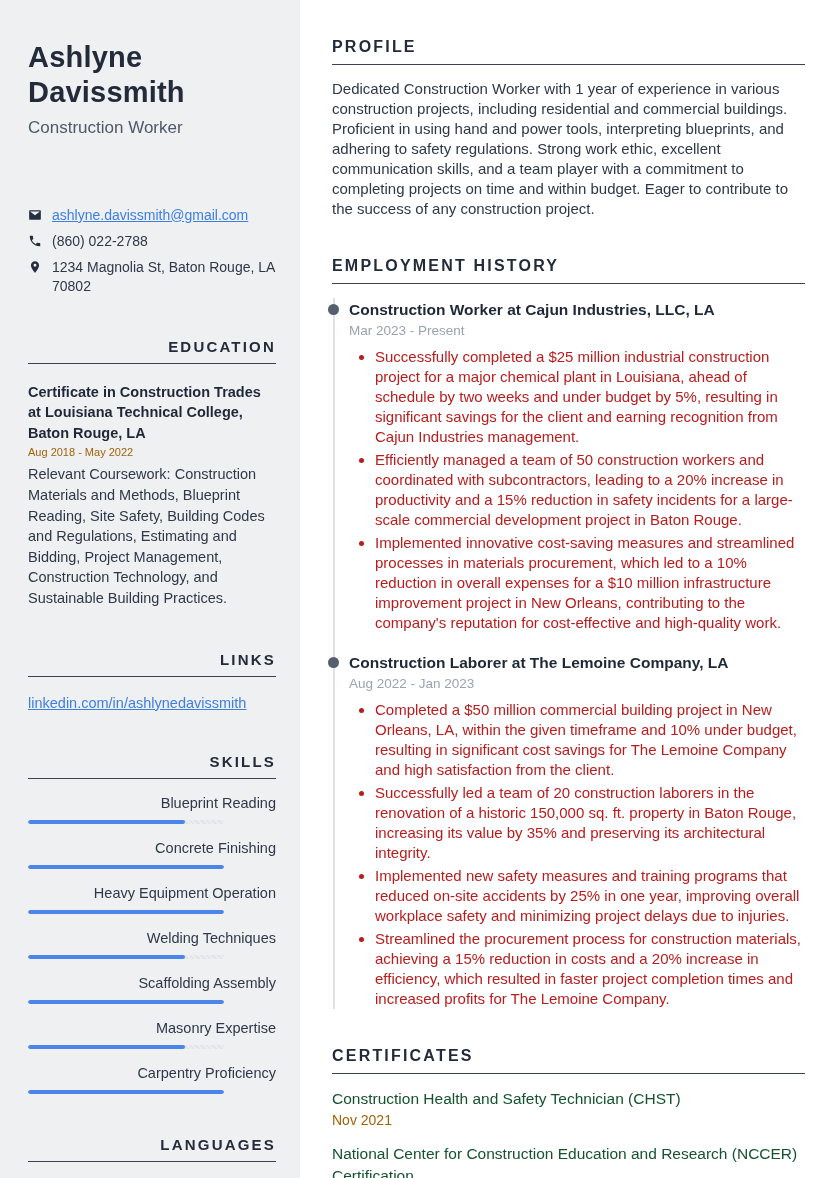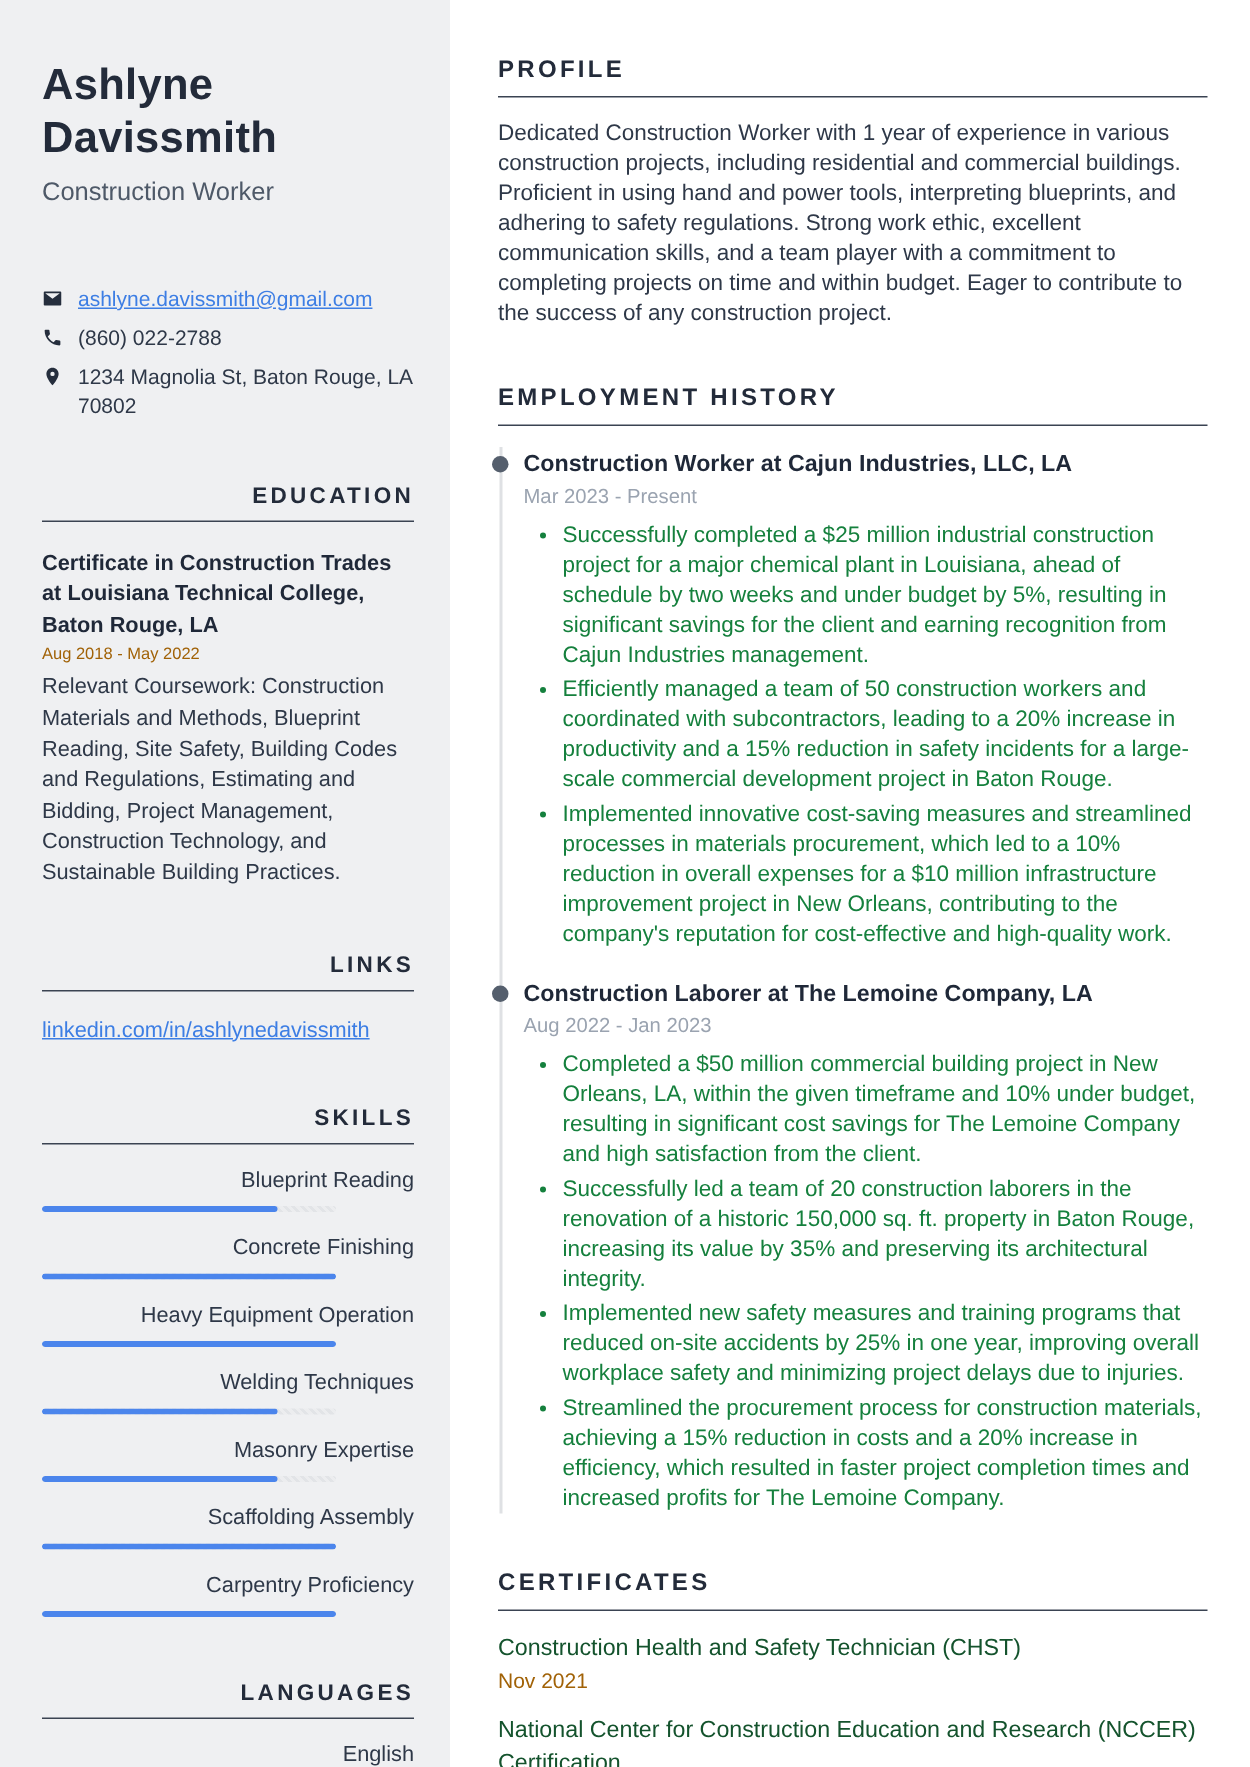--- a/index.html
+++ b/index.html
@@ -24,21 +24,21 @@
     line-height: 1.22;
     font-weight: 700;
     color: #232b3a;
     letter-spacing: .2px;
   }
   .job-title {
     margin-top: 7px;
     font-size: 17px;
     color: #4e5968;
   }
-  .contact { margin-top: 52px; }
+  .contact { margin-top: 68px; }
   .contact-row {
     display: flex;
     align-items: flex-start;
     gap: 10px;
     margin-bottom: 7px;
     font-size: 14px;
     line-height: 19px;
     color: #2e3848;
   }
   .contact-row svg { width: 14px; height: 14px; margin-top: 2px; flex: none; fill: #252e3d; }
@@ -139,21 +139,21 @@
     font-size: 13.5px;
     color: #9aa3b0;
   }
   .job ul {
     margin: 0 0 16px;
     padding-left: 26px;
   }
   .job li {
     font-size: 15px;
     line-height: 20px;
-    color: #15803d;
+    color: #b91c1c;
     margin-bottom: 3px;
   }
   .cert-item { margin-bottom: 15px; }
   .cert-title {
     font-size: 15.5px;
     font-weight: 400;
     color: #14532d;
     line-height: 1.4;
   }
   .cert-date {
@@ -224,29 +224,29 @@
           <i style="width: 100%;"></i>
         </div>
     </div>
     <div class="meter-item">
       <div class="meter-label">Welding Techniques</div>
       <div class="bar">
           <i style="width: 80%;"></i>
         </div>
     </div>
     <div class="meter-item">
+      <div class="meter-label">Scaffolding Assembly</div>
+      <div class="bar">
+          <i style="width: 100%;"></i>
+        </div>
+    </div>
+    <div class="meter-item">
       <div class="meter-label">Masonry Expertise</div>
       <div class="bar">
           <i style="width: 80%;"></i>
-        </div>
-    </div>
-    <div class="meter-item">
-      <div class="meter-label">Scaffolding Assembly</div>
-      <div class="bar">
-          <i style="width: 100%;"></i>
         </div>
     </div>
     <div class="meter-item">
       <div class="meter-label">Carpentry Proficiency</div>
       <div class="bar">
           <i style="width: 100%;"></i>
         </div>
     </div>
   </section>
 

